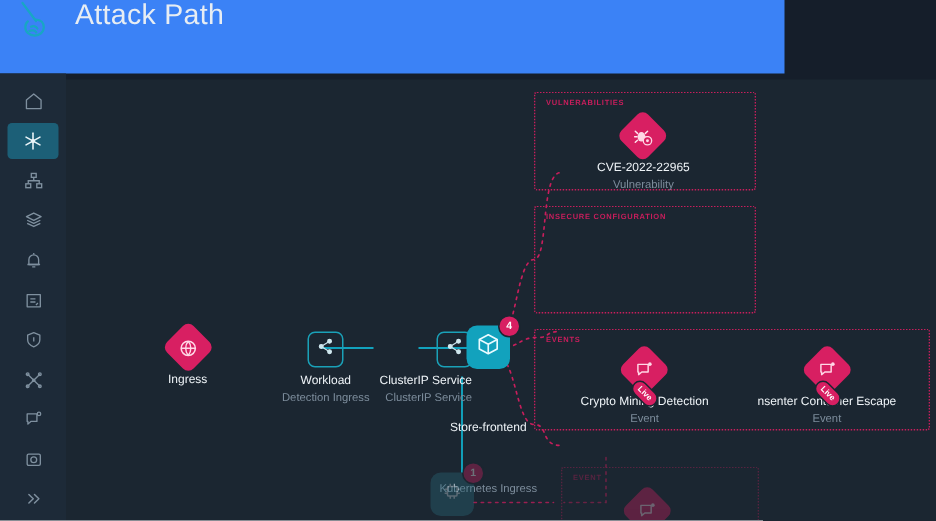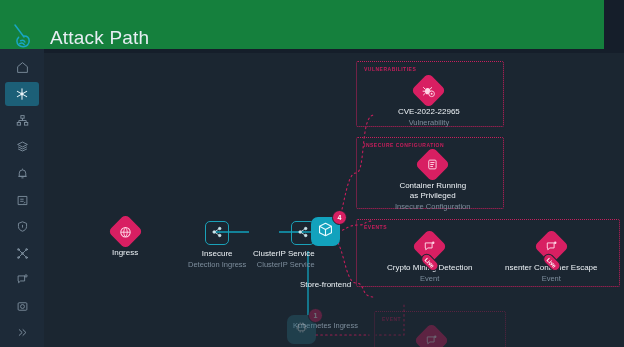--- a/index.html
+++ b/index.html
@@ -3,23 +3,23 @@
 <meta charset="utf-8">
 <style>
   html,body{margin:0;padding:0;background:#ffffff;}
   body{font-family:"Liberation Sans",sans-serif;}
   #app{
     position:relative;width:624px;height:347px;overflow:hidden;
     background:#151e2a;
   }
   
   #header{
-    position:absolute;left:0;top:0;width:604px;height:49px;
-    background:#15803d;
-    display:flex;align-items:flex-end;
+    position:absolute;left:0;top:0;width:523px;height:49px;
+    background:#3b82f6;
+    display:flex;align-items:flex-start;
   }
   #logo{width:44px;display:flex;align-items:center;justify-content:center;}
   #app-title{
     color:#e7edf3;font-size:19px;letter-spacing:.2px;font-weight:400;
     margin-left:6px;
   }
   
   #sidebar{
     position:absolute;left:0;top:49px;width:44px;height:298px;
     background:#1d2a38;
@@ -256,35 +256,20 @@
             </svg>
           </span>
         </div>
         <div class="nlabel">CVE-2022-22965</div>
         <div class="nsub">Vulnerability</div>
       </div>
     </div>
 
     <div class="group" style="left:312px;top:84px;width:146px;height:70px;">
       <div class="group-title">INSECURE CONFIGURATION</div>
-      <div class="node" style="left:38px;top:14px;">
-        <div class="diamond">
-          <span class="gi">
-            <svg width="13" height="13" viewBox="0 0 16 16">
-              <rect x="3.4" y="2.6" width="9" height="10.8" rx="1.3" fill="none" stroke="#ffd7e6" stroke-width="1.2"></rect>
-              <g stroke="#ffd7e6" stroke-width="1.2" stroke-linecap="round">
-                <path d="M5.8 5.6 h4.2 M5.8 8 h3.2 M5.8 10.4 h2.4"></path>
-              </g>
-            </svg>
-          </span>
-        </div>
-        <div class="nlabel">Container Running</div>
-        <div class="nlabel" style="margin-top:0;">as Privileged</div>
-        <div class="nsub">Insecure Configuration</div>
-      </div>
     </div>
 
     <div class="group" style="left:312px;top:166px;width:262px;height:66px;">
       <div class="group-title">EVENTS</div>
 
       <div class="node" style="left:30px;top:14px;">
         <div class="diamond">
           <span class="gi">
             <svg width="13" height="13" viewBox="0 0 16 16">
               <path d="M2.8 3.6 h8.4 v6.2 h-5.2 L3.4 12 V9.8 H2.8 Z" fill="none" stroke="#ffd7e6" stroke-width="1.2" stroke-linejoin="round"></path>
@@ -347,21 +332,21 @@
               <circle cx="4.2" cy="8" r="1.7"></circle>
               <circle cx="11.6" cy="12.6" r="1.7"></circle>
             </g>
             <g stroke="#cfe7ee" stroke-width="1.1">
               <line x1="5.6" y1="7.1" x2="10.2" y2="4.3"></line>
               <line x1="5.6" y1="8.9" x2="10.2" y2="11.7"></line>
             </g>
           </svg>
         </span>
       </div>
-      <div class="nlabel">Insecure</div>
+      <div class="nlabel">Workload</div>
       <div class="nsub">Detection Ingress</div>
     </div>
 
     <div class="node" style="left:209px;top:168px;align-items:flex-end;">
       <div class="sq-outline">
         <span>
           <svg width="12" height="12" viewBox="0 0 16 16">
             <g fill="#cfe7ee" stroke="#cfe7ee" stroke-width="1">
               <circle cx="11.6" cy="3.4" r="1.7"></circle>
               <circle cx="4.2" cy="8" r="1.7"></circle>

